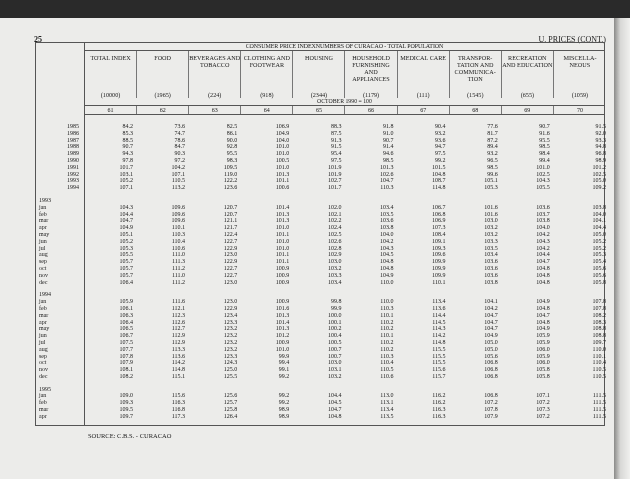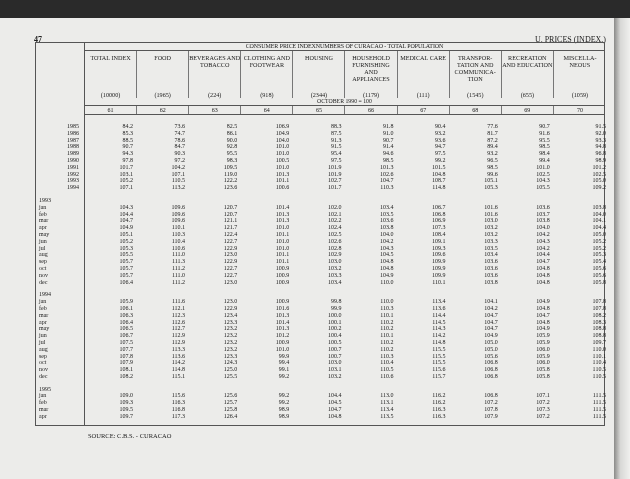--- a/index.html
+++ b/index.html
@@ -24,22 +24,22 @@
   .row .v { position:absolute; text-align:right; width:40px; }
   .gap { height:6px; }
   .source { position:absolute; left:88px; top:432px; font-size:6.5px; }
 </style>
 </head>
 <body>
 
 <div class="page"></div>
 <div class="gutter"></div>
 
-<div class="pgnum">47</div>
-<div class="runhead">U. PRICES (INDEX.)</div>
+<div class="pgnum">25</div>
+<div class="runhead">U. PRICES (CONT.)</div>
 
 <div class="frame">
   <div class="stub"></div>
   <div class="titlebar">CONSUMER PRICE INDEXNUMBERS OF CURACAO - TOTAL POPULATION</div>
   <div id="colheads">
       <div class="colhead" style="left: 49px; width: 52.1px;">
         <div class="name">TOTAL INDEX</div>
         <div class="w">(10000)</div>
       </div>
       <div class="colhead" style="left: 101.1px; width: 52.1px;">

